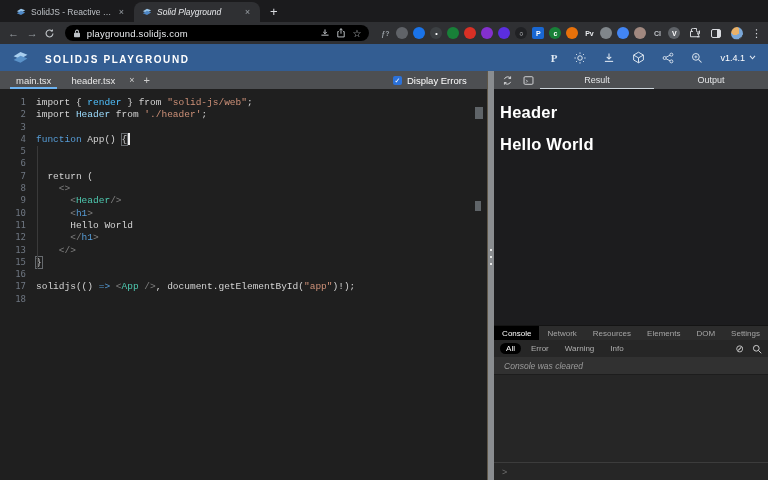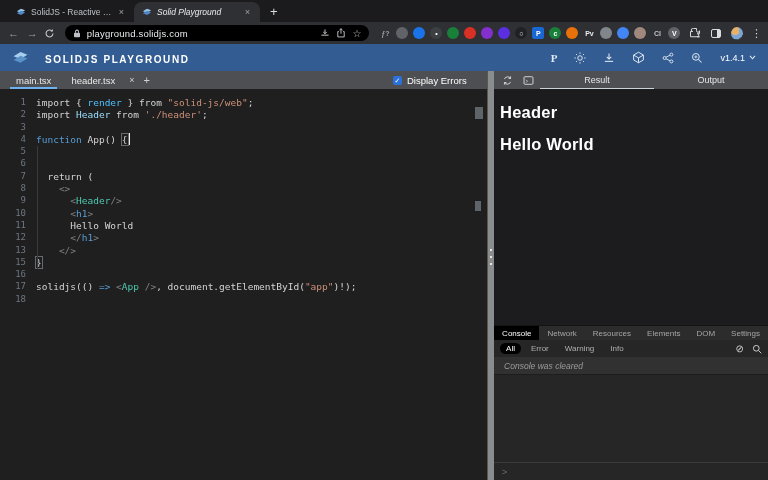--- a/index.html
+++ b/index.html
@@ -51,21 +51,21 @@
   .etab.active::after { content:""; position:absolute; left:4px; right:4px; bottom:0; height:2px; background:#6cb2f0; }
   .etab-close { color:#cfcfcf; font-size:9px; padding:0 4px; }
   .etab-add { color:#cfcfcf; font-size:11px; padding:0 5px; }
   #display-errors { margin-left:auto; display:flex; align-items:center; gap:5px; padding-right:20px; }
   #display-errors-box { width:9px; height:9px; background:#2b71d9; border-radius:2px; color:#fff; font-size:7px; line-height:9px; text-align:center; }
   #display-errors-label { color:#ffffff; font-size:9.5px; }
 
   #code-area { flex:1; position:relative; padding-top:8px; font-family:"DejaVu Sans Mono","Liberation Mono",monospace; font-size:9.5px; overflow:hidden; }
   .code-line { height:12.3px; display:flex; white-space:pre; }
   .ln { width:26px; text-align:right; padding-right:0; color:#6e7681; flex:none; font-size:9px; }
-  .code-text { padding-left:10px; }
+  .code-text { padding-left:10px;font-family:Liberation Mono, monospace; }
   .tok-p { color:#d4d4d4; } .tok-k { color:#569cd6; } .tok-imp { color:#4fc1ff; }
   .tok-v { color:#9cdcfe; } .tok-s { color:#ce9178; } .tok-pu { color:#808080; }
   .tok-cmp { color:#4ec9b0; }
   .tok-brh { color:#d4d4d4; outline:1px solid #666a6e; }
   .tok-brc { color:#d4d4d4; outline:1px solid #666a6e; position:relative; }
   .tok-brc::after { content:""; position:absolute; right:-2.5px; top:-1px; width:1.5px; height:12px; background:#ededed; }
   #indent-guide { position:absolute; left:37px; top:57px; width:1px; height:123px; background:#3a3a3a; }
   .ruler-mark { position:absolute; background:#5f6468; }
   #ruler-mark-1 { right:4px; top:18px; width:8px; height:12px; }
   #ruler-mark-2 { right:6px; top:112px; width:6px; height:10px; }

